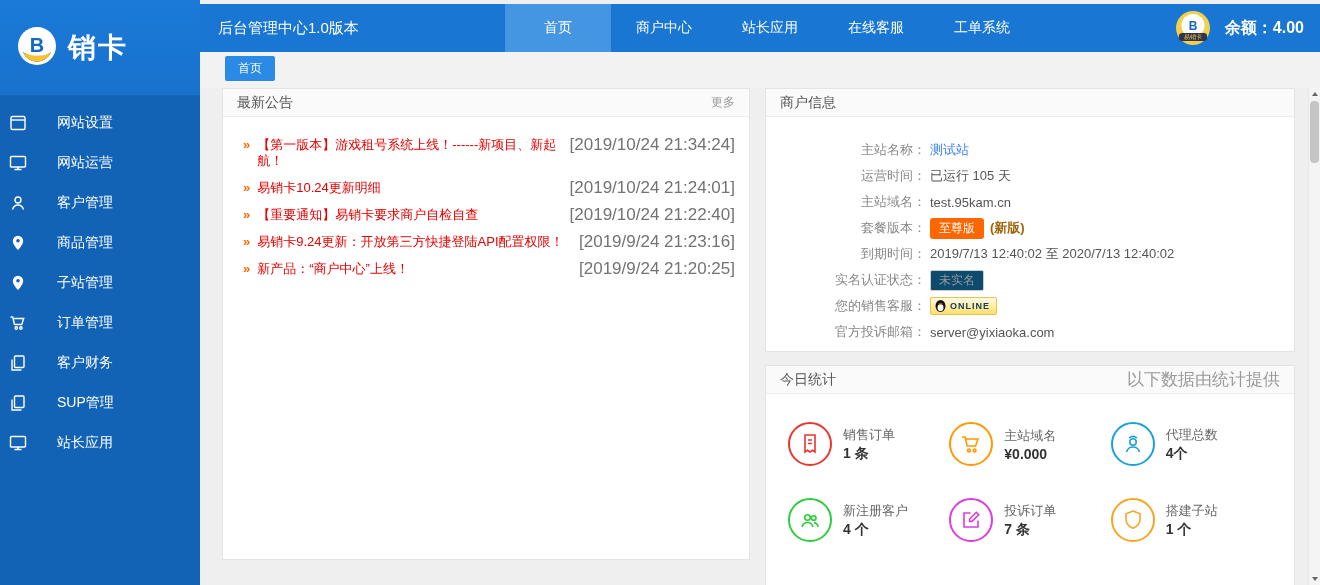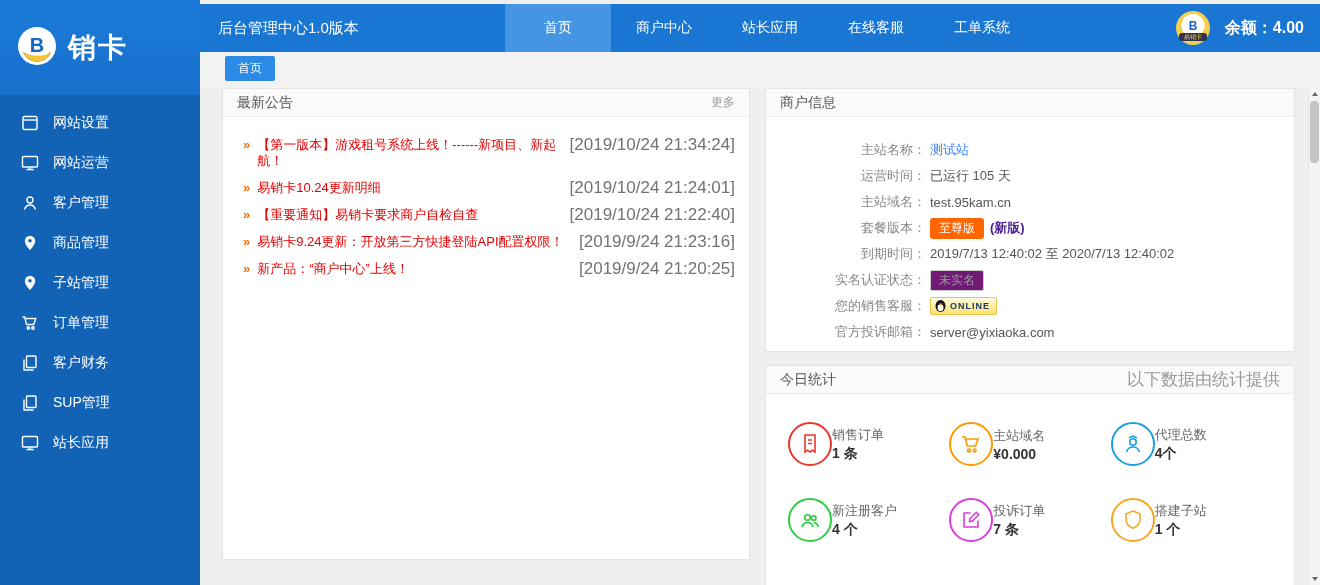--- a/index.html
+++ b/index.html
@@ -4,21 +4,21 @@
 <style>
   * { margin:0; padding:0; box-sizing:border-box; }
   html,body { width:1320px; height:585px; overflow:hidden; font-family:"Liberation Sans", sans-serif; background:#efefef; }
   .app { position:relative; width:1320px; height:585px; }
 
   
   .sidebar { position:absolute; left:0; top:0; width:200px; height:585px; background:#1263b6; z-index:5; }
   .logo { height:95px; background:linear-gradient(180deg,#1b7ad8,#1871cd); display:flex; align-items:center; padding-left:16px; gap:10px; }
   .logo-text { color:#fff; font-size:28px; font-weight:bold; letter-spacing:2px; }
   .menu { padding-top:8px; }
-  .menu-item { height:40px; display:flex; align-items:center; padding-left:20px; gap:13px; color:#fff; font-size:14px; cursor:pointer; }
+  .menu-item { height:40px; display:flex; align-items:center; padding-left:8px; gap:29px; color:#fff; font-size:14px; cursor:pointer; }
   .s-icon { width:20px; height:20px; display:inline-flex; }
   .s-icon svg { width:20px; height:20px; }
 
   
   .topbar { position:absolute; left:200px; top:4px; width:1120px; height:48px; background:#1976d2; z-index:4; }
   .topbar-title { position:absolute; left:18px; top:0; height:48px; line-height:48px; color:#fff; font-size:15px; }
   .tabs { position:absolute; left:305px; top:0; height:48px; display:flex; }
   .tab { width:106px; height:48px; display:flex; align-items:center; justify-content:center; color:#fff; font-size:14px; cursor:pointer; }
   .tab.active { background:#4496e2; }
   .topbar-right { position:absolute; right:16px; top:0; height:48px; display:flex; align-items:center; gap:14px; }
@@ -45,28 +45,28 @@
   .ann-date { color:#737373; font-size:17px; margin-left:auto; padding-left:10px; white-space:nowrap; }
 
   .right-col { position:absolute; left:565px; top:0; width:530px; }
   .panel-merchant { height:264px; }
   .m-body { padding:20px 20px 0 20px; }
   .m-row { display:flex; align-items:center; min-height:26px; font-size:13px; }
   .m-label { width:140px; text-align:right; color:#888; }
   .m-value { color:#555; margin-left:4px; display:flex; align-items:center; gap:6px; }
   .v-red { color:#3b82f6; }
   .plan-badge { background:#ff6600; color:#fff; padding:2px 9px; border-radius:3px; font-size:12px; cursor:pointer; }
-  .plan-new { color:#4c1d95; font-weight:bold; cursor:pointer; }
-  .realname-badge { border:1px solid #ccc; color:#999; padding:1px 8px; border-radius:2px; font-size:12px; background:#701a75; }
+  .plan-new { color:#a16207; font-weight:bold; cursor:pointer; }
+  .realname-badge { border:1px solid #ccc; color:#999; padding:1px 8px; border-radius:2px; font-size:12px; background:#0c4a6e; }
   .qq-badge { display:inline-flex; align-items:center; gap:3px; background:linear-gradient(180deg,#fffbe2,#ffe06a); border:1px solid #e6c34a; border-radius:2px; padding:1px 6px 1px 3px; cursor:pointer; }
   .qq-badge span { font-size:9px; font-weight:bold; color:#143a6e; letter-spacing:1px; }
 
   .panel-stats { margin-top:13px; min-height:232px; }
   .stats-grid { display:grid; grid-template-columns:repeat(3,1fr); row-gap:32px; padding:28px 22px 26px 22px; }
-  .stat-cell { display:flex; align-items:center; gap:0; }
+  .stat-cell { display:flex; align-items:center; gap:11px; }
   .stat-circle { width:44px; height:44px; border:2px solid currentColor; border-radius:50%; display:flex; align-items:center; justify-content:center; flex:none; }
   .stat-circle svg { width:24px; height:24px; }
   .stat-label { font-size:13px; color:#666; }
   .stat-value { font-size:14px; font-weight:bold; color:#333; margin-top:12px; }
 
   
   .scrollbar { position:absolute; right:0; top:88px; width:12px; height:497px; background:#f4f4f4; border-left:1px solid #e8e8e8; }
   .sb-arrow { width:12px; height:12px; display:flex; align-items:center; justify-content:center; cursor:pointer; }
   .sb-arrow .tri-up { width:0; height:0; border-left:3px solid transparent; border-right:3px solid transparent; border-bottom:4px solid #666; }
   .sb-arrow .tri-down { width:0; height:0; border-left:3px solid transparent; border-right:3px solid transparent; border-top:4px solid #666; }

